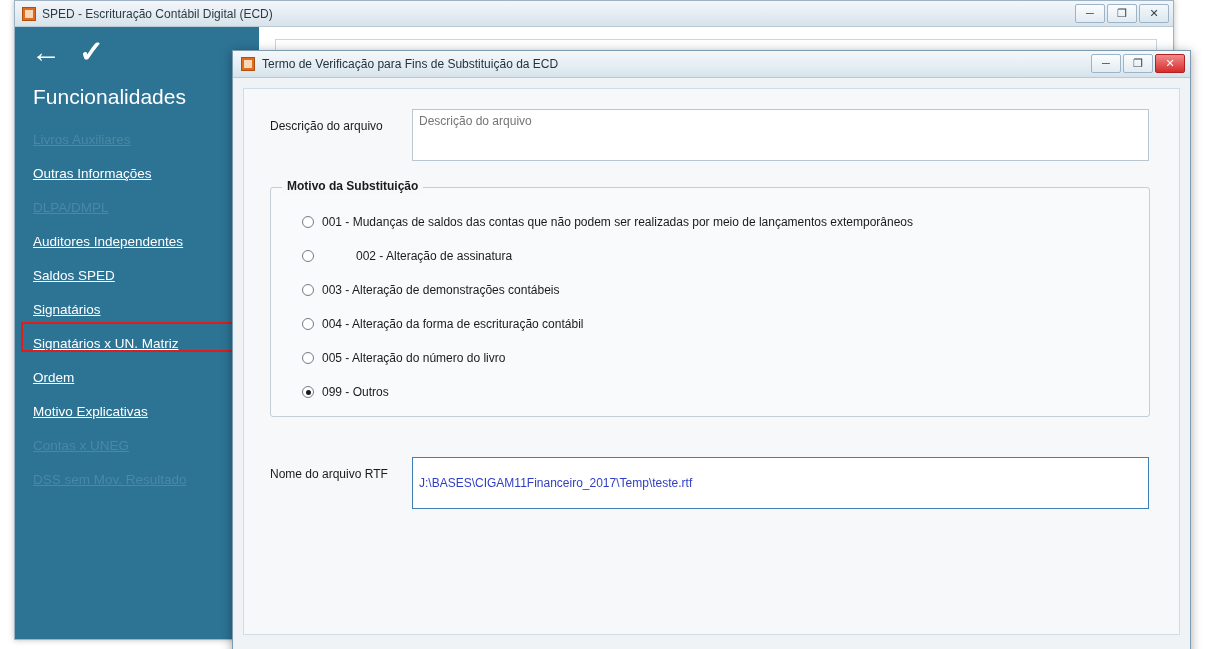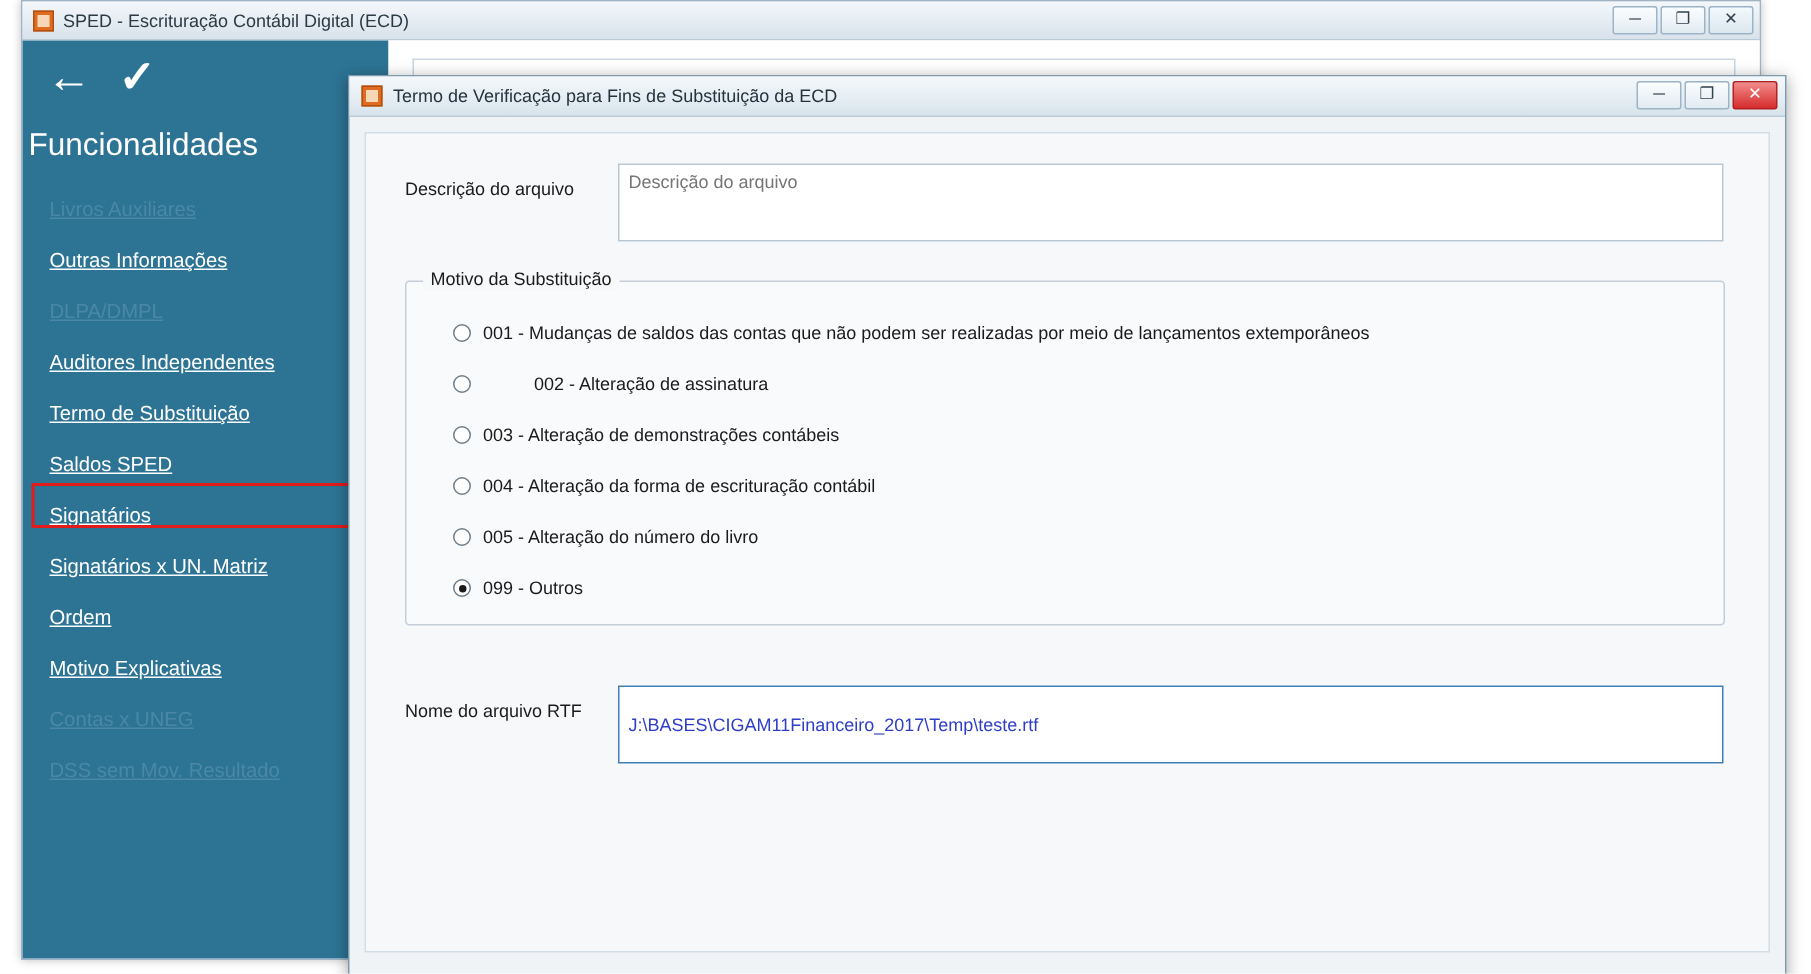--- a/index.html
+++ b/index.html
@@ -113,21 +113,21 @@
   }
   .tool-icon {
     font-size: 30px;
     line-height: 30px;
     color: #ffffff;
     font-weight: bold;
     cursor: default;
   }
   #sidebar-title {
     font-size: 21px;
-    padding-left: 4px;
+    padding-left: 18px;
     padding-top: 8px;
     padding-bottom: 14px;
     color: #ffffff;
   }
   .side-item {
     font-size: 13.5px;
     padding: 0 0 0 18px;
     height: 34px;
     line-height: 34px;
     color: #ffffff;
@@ -261,21 +261,21 @@
     box-sizing: border-box;
     background: #f8fafb;
   }
   #motivo-legend {
     position: absolute;
     left: 38px;
     top: 90px;
     background: #f6f8fa;
     padding: 0 5px;
     font-size: 12px;
-    font-weight: normal;
+    font-weight: bold;
     color: #1b1b1b;
   }
   .radio-row {
     position: absolute;
     left: 58px;
     display: flex;
     align-items: center;
     gap: 8px;
     font-size: 12px;
     color: #1b1b1b;
@@ -359,21 +359,20 @@
       <div id="sidebar-toolbar">
         <span class="tool-icon">←</span>
         <span class="tool-icon">✓</span>
       </div>
       <div id="sidebar-title">Funcionalidades</div>
 
       <div class="side-item disabled">Livros Auxiliares</div>
       <div class="side-item">Outras Informações</div>
       <div class="side-item disabled">DLPA/DMPL</div>
       <div class="side-item">Auditores Independentes</div>
-      <div class="side-item">Termo de Substituição</div>
       <div class="side-item">Saldos SPED</div>
       <div class="side-item">Signatários</div>
       <div class="side-item">Signatários x UN. Matriz</div>
       <div class="side-item">Ordem</div>
       <div class="side-item">Motivo Explicativas</div>
       <div class="side-item disabled">Contas x UNEG</div>
       <div class="side-item disabled">DSS sem Mov. Resultado</div>
 
       <div id="selection-box" style="top:295px;"></div>
     </div>

